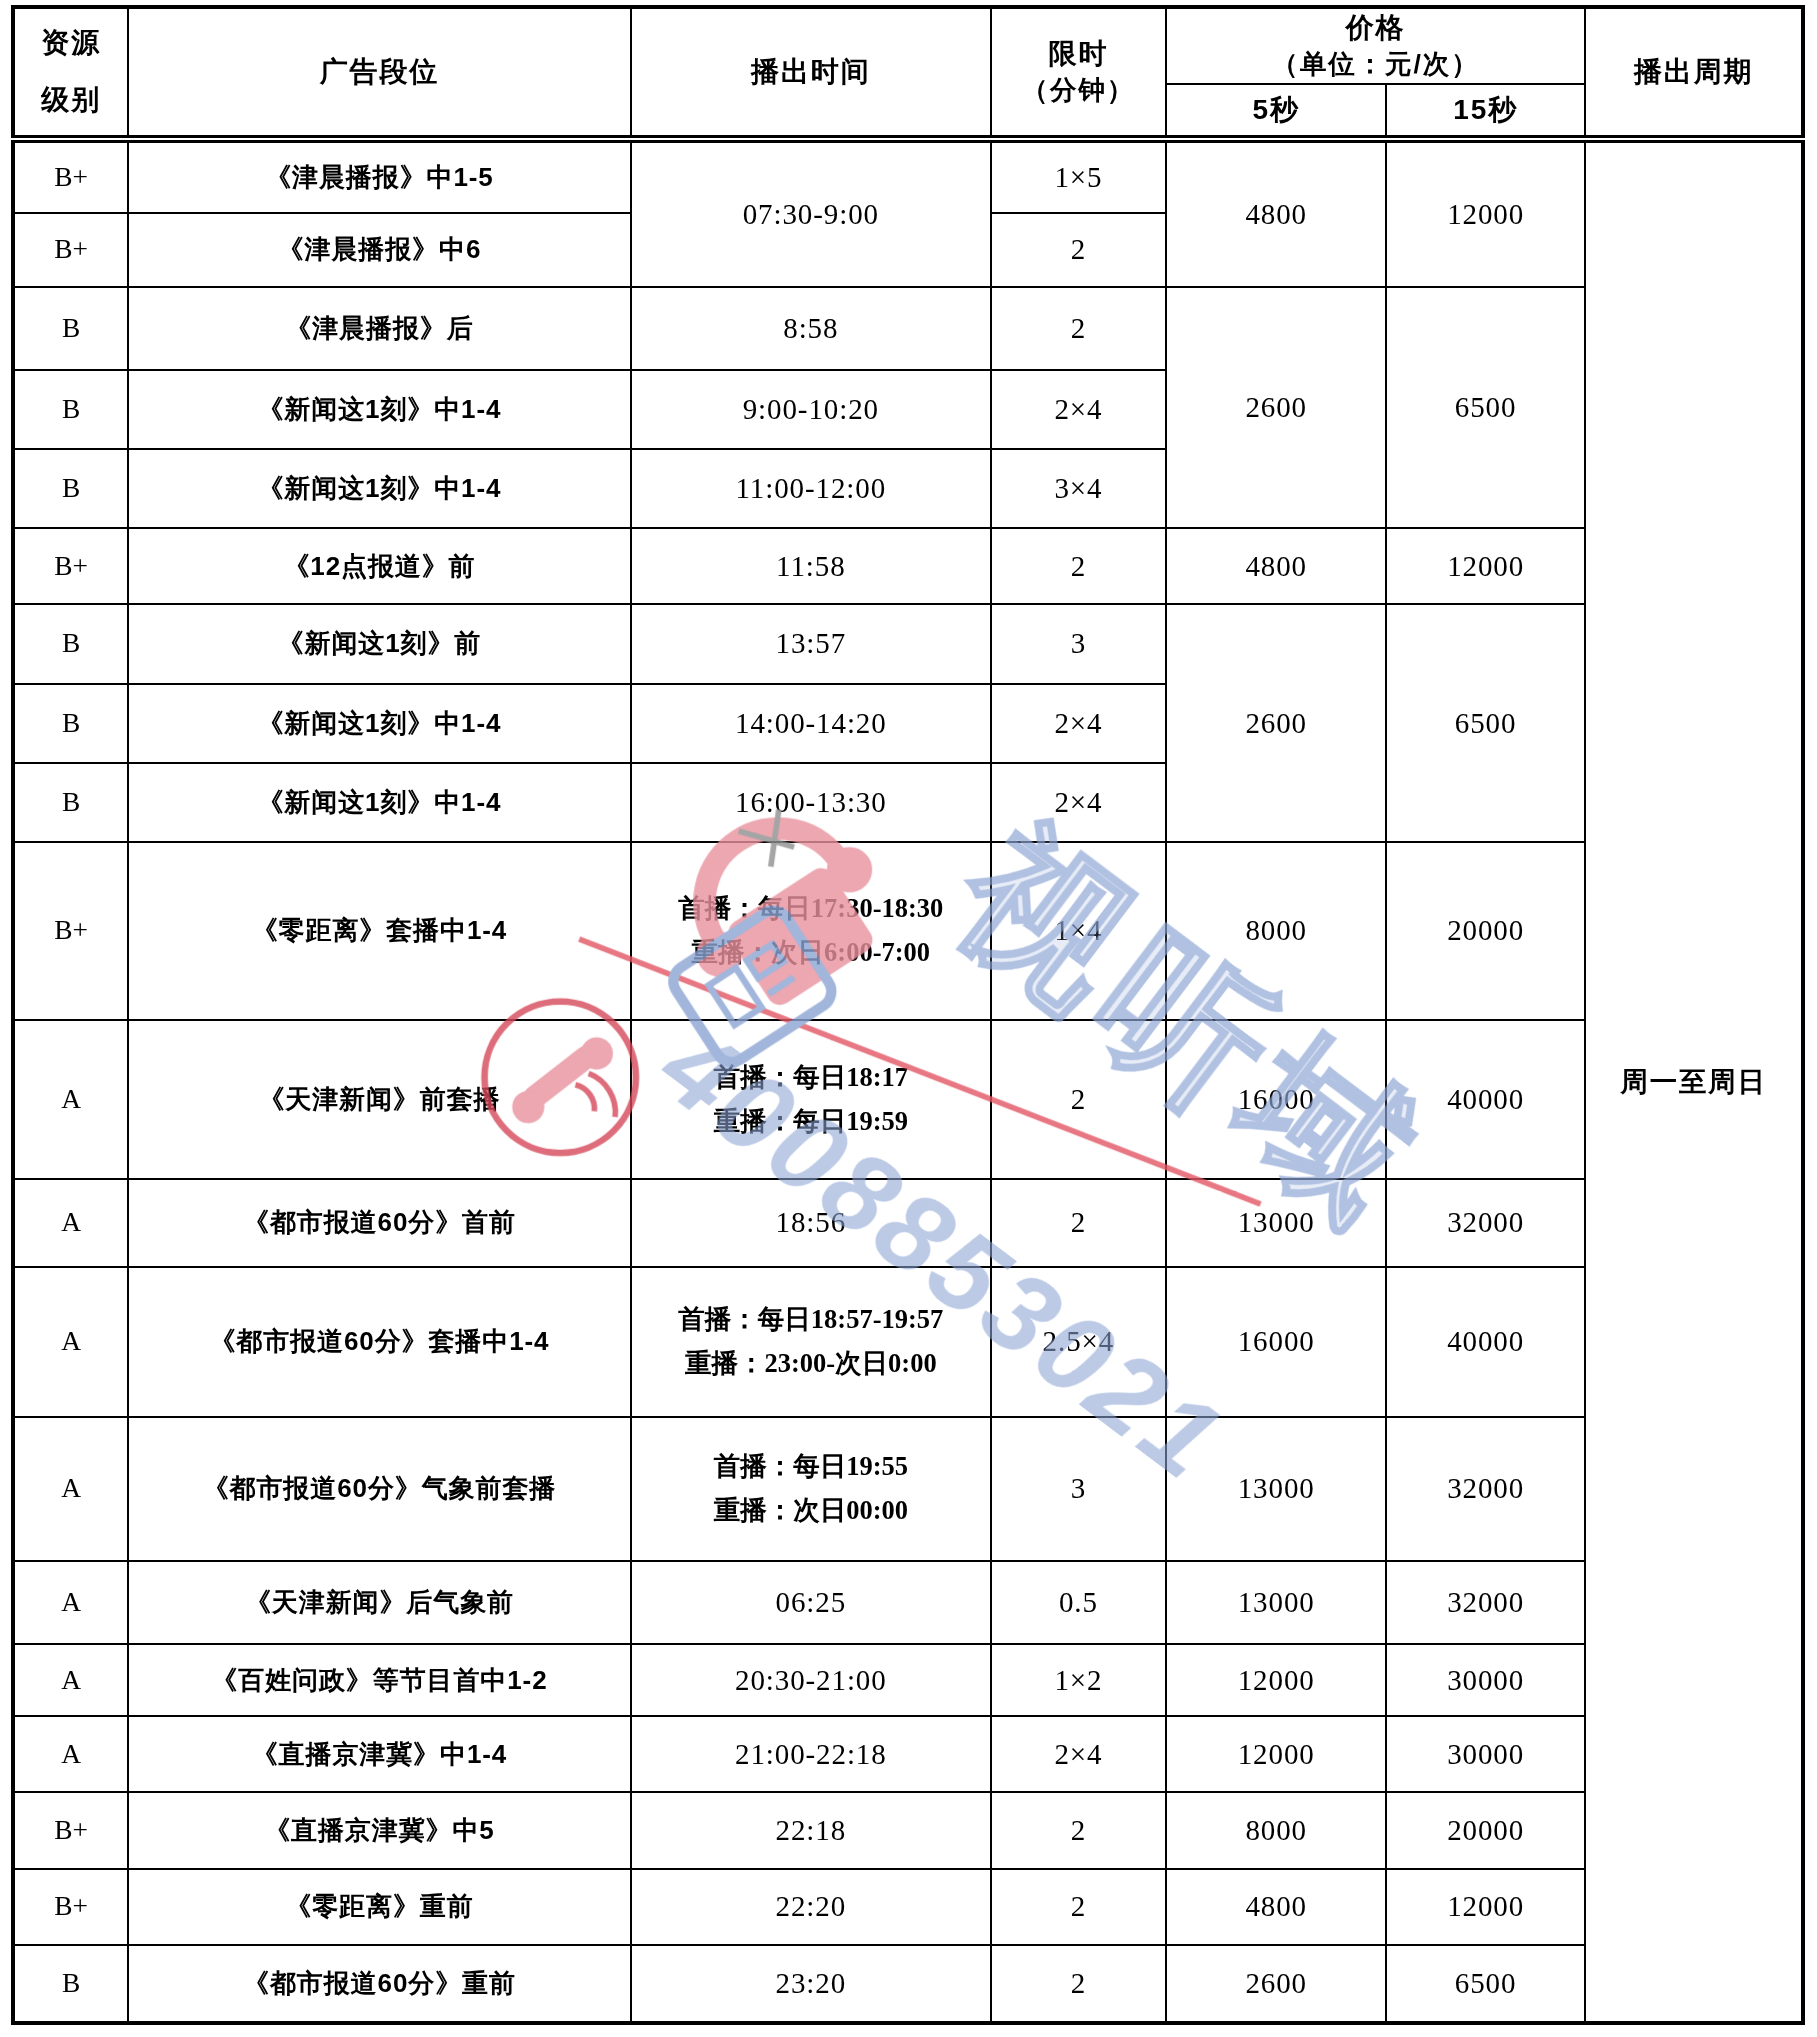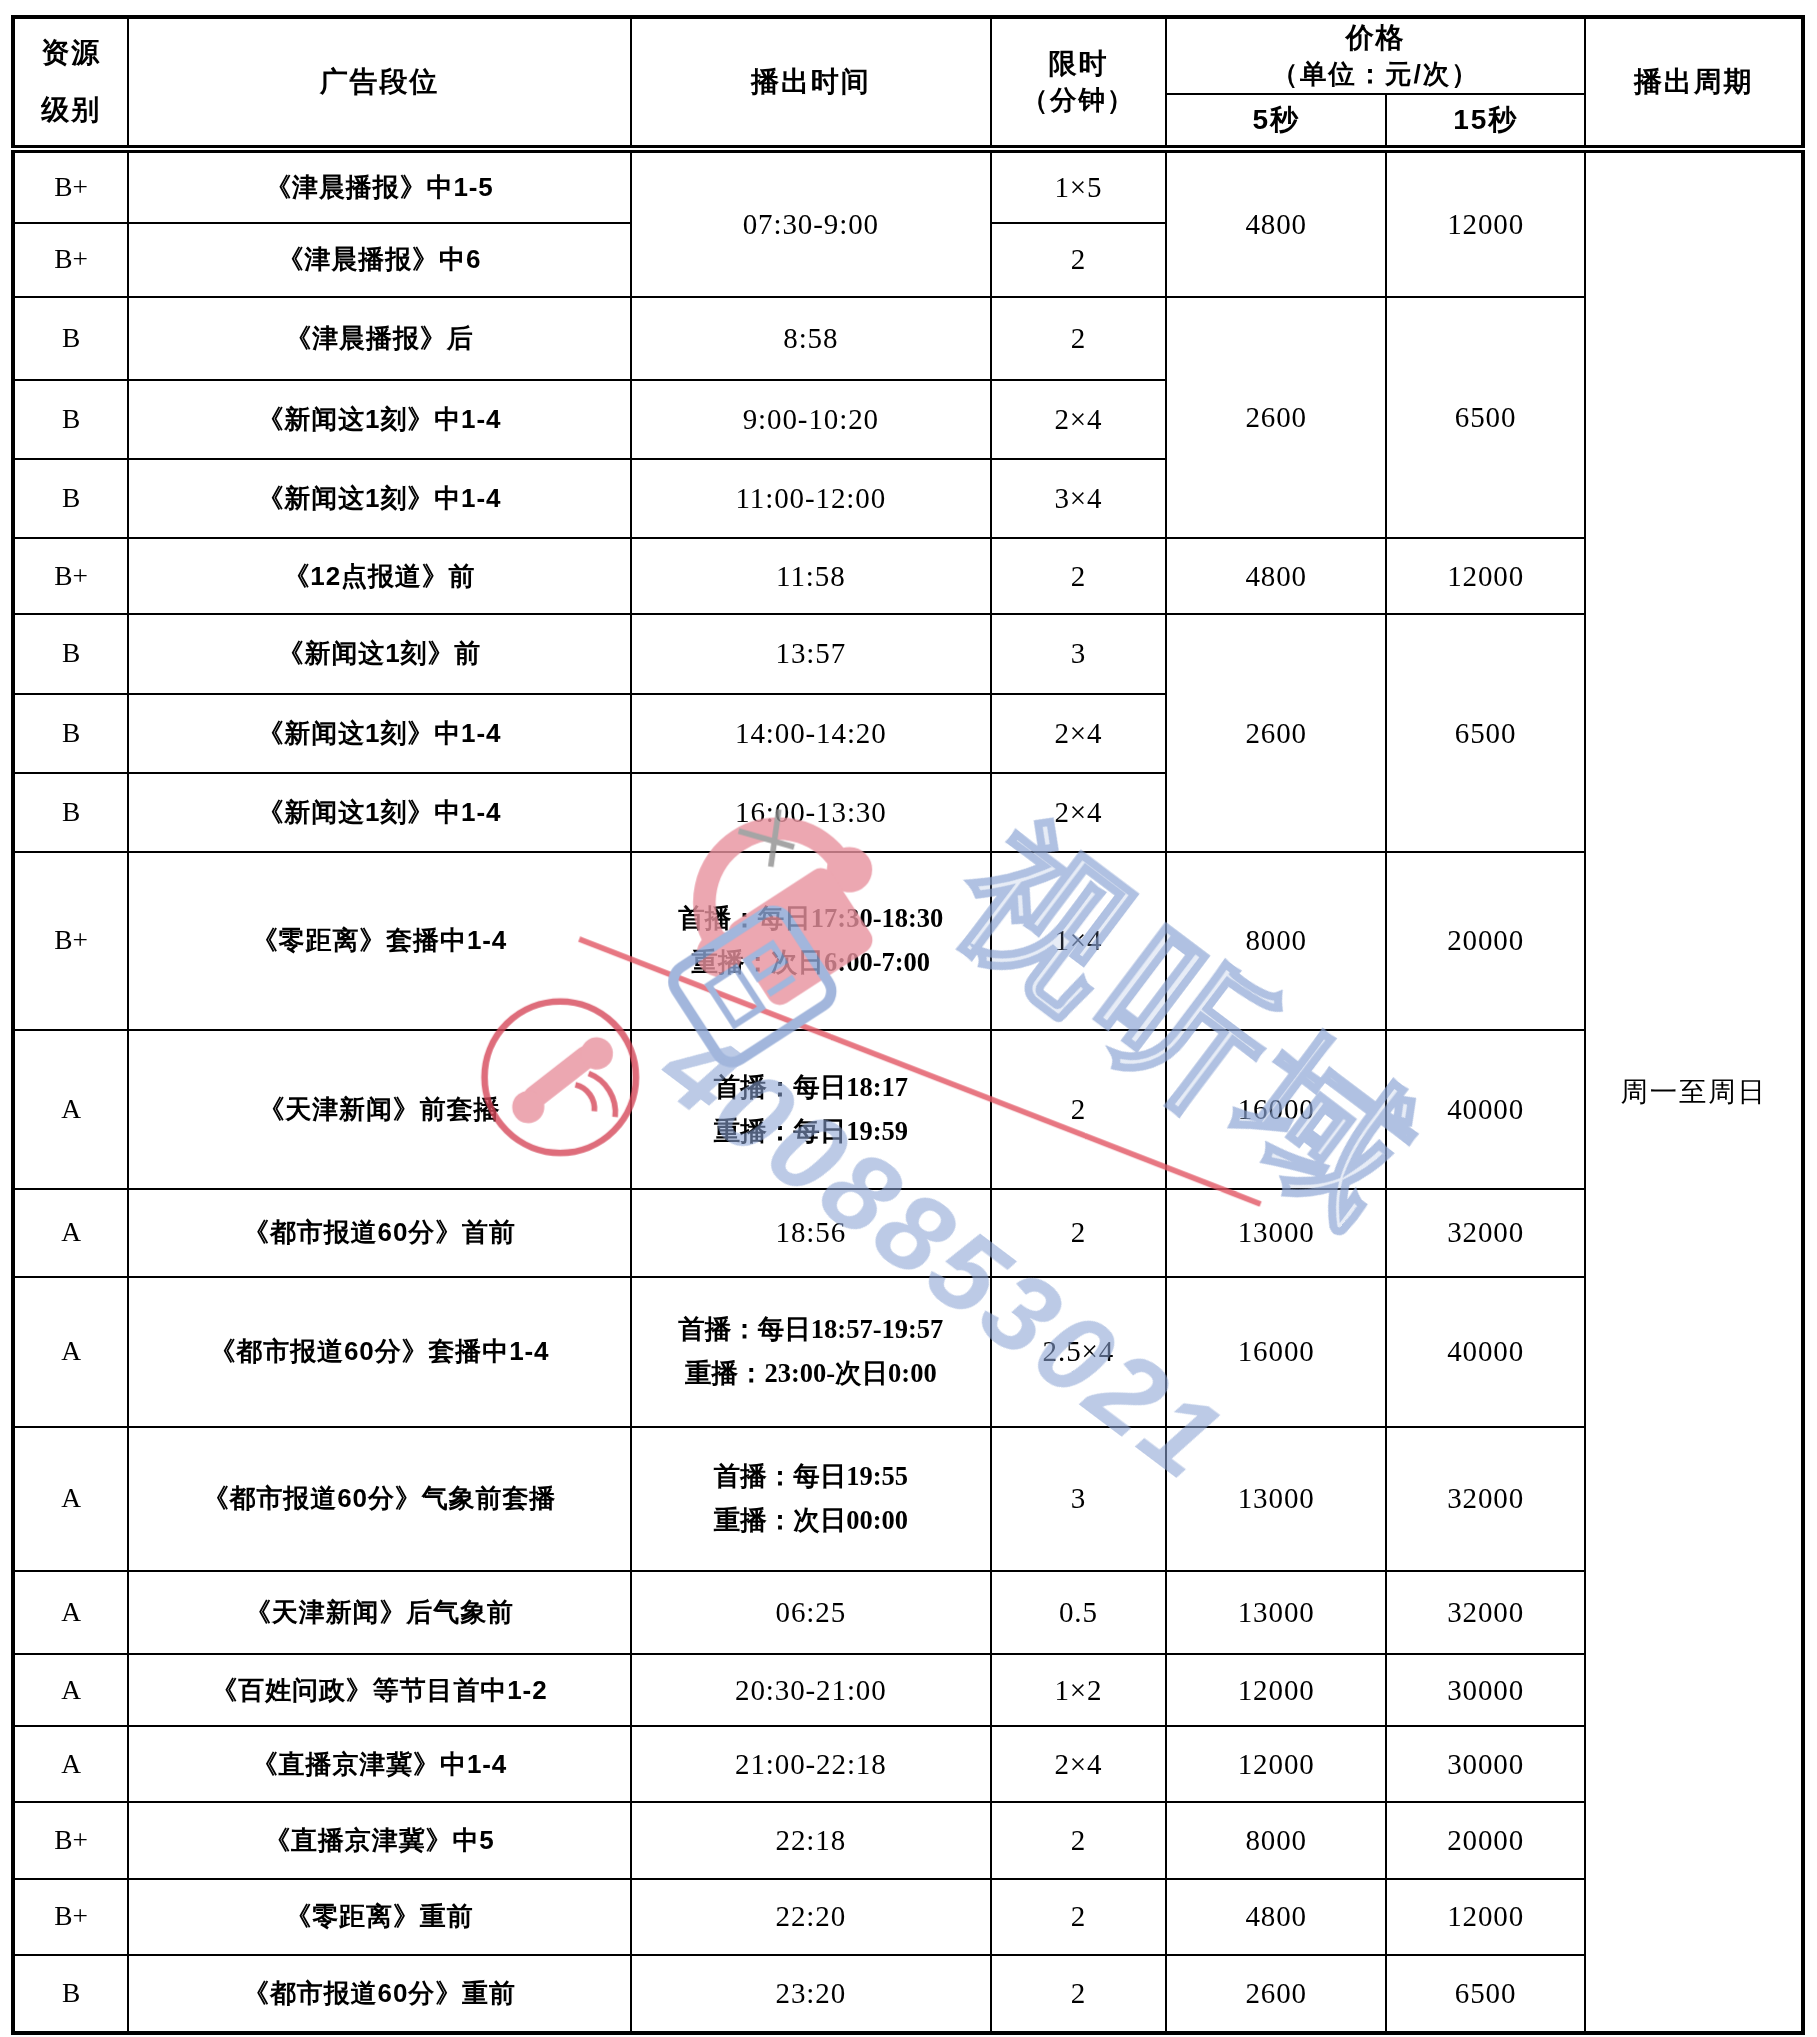--- a/index.html
+++ b/index.html
@@ -1,33 +1,33 @@
 <!DOCTYPE html>
 <html style="font-size:15px"><head>
 <meta charset="utf-8">
 <style>
   html,body{margin:0;padding:0}
   body{
     width:1817px;height:2038px;background:#ffffff;position:relative;overflow:hidden;
     font-family:"Liberation Sans","DejaVu Sans",sans-serif;color:#000;
   }
-  .sheet{position:absolute;left:11.4px;top:15px;width:1794px;height:2020px}
+  .sheet{position:absolute;left:11.4px;top:5px;width:1794px;height:2020px}
   table{width:100%;height:100%;border-collapse:collapse;table-layout:fixed;border:4.7px solid #000}
   td{border:2.8px solid #000;text-align:center;vertical-align:middle;padding:0 3.8px;overflow:hidden}
   
   td.hb{border-bottom:8.5px double #000}
   .hd{font-weight:bold;font-size:28px;letter-spacing:1.9px}
   .hd-sub{font-weight:bold;font-size:26.5px}
   .spread{display:flex;flex-direction:column;justify-content:space-between;height:95px;align-items:center}
   .tight{line-height:1.35}
   .lvl{font-family:"Liberation Serif","DejaVu Serif",serif;font-size:27.4px}
   .slot{font-weight:600;font-size:26px;letter-spacing:0.9px}
   .num{font-family:"Liberation Serif","DejaVu Serif",serif;font-size:29px;letter-spacing:0.9px}
   .tline{font-family:"Liberation Serif","DejaVu Serif",serif;font-weight:700;font-size:26.5px;line-height:1.65;white-space:nowrap}
-  .cycle{font-weight:400;font-size:27.4px;letter-spacing:1.9px}
+  .cycle{font-weight:700;font-size:27.4px;letter-spacing:1.9px}
   
   .wm{position:absolute;left:0;top:0;pointer-events:none}
   .wm-phone{font-family:"Liberation Sans",sans-serif;font-size:118px;font-weight:bold;font-style:italic;
             fill:#8ba4d4;letter-spacing:5px;opacity:.72}
   .wm-brand{font-family:"Liberation Sans",sans-serif;font-size:172px;font-weight:bold;
             fill:rgba(139,164,212,0.30);stroke:#8ba4d4;stroke-width:3px;letter-spacing:14px;opacity:.85}
 </style>
 </head>
 <body>
 

